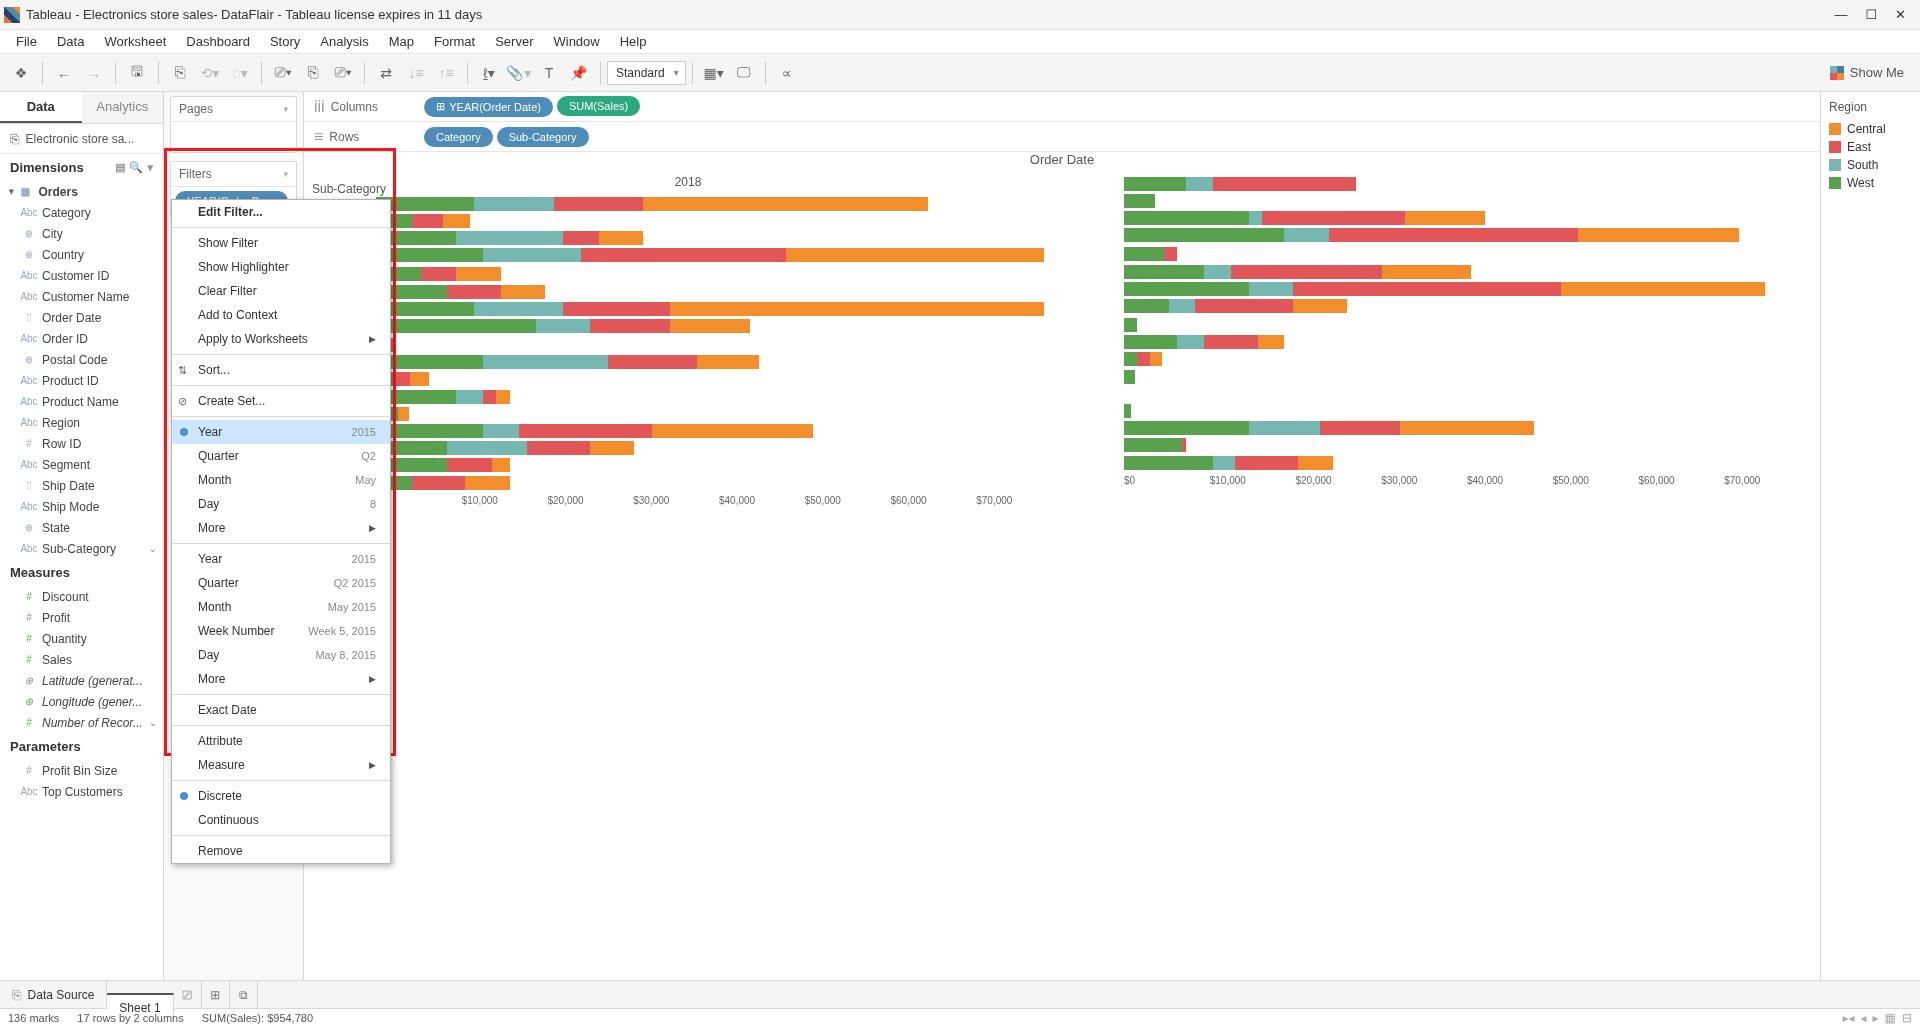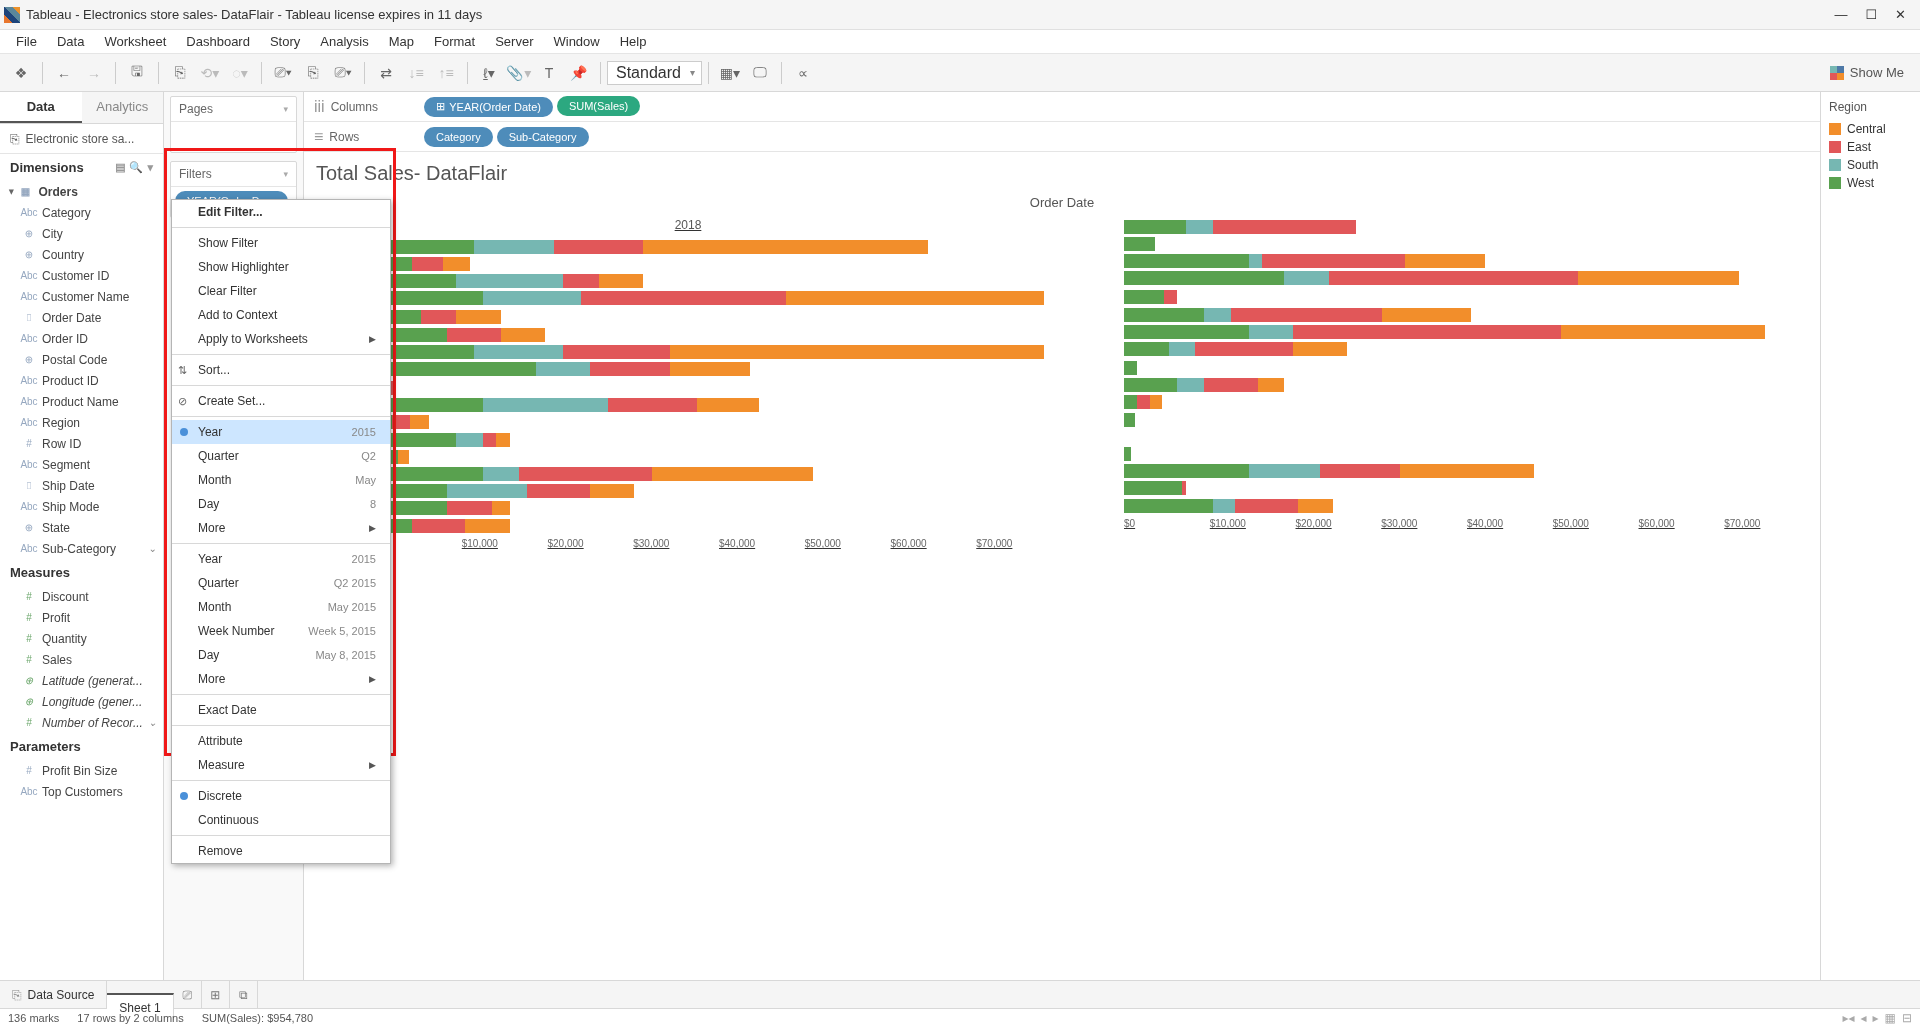--- a/index.html
+++ b/index.html
@@ -10,21 +10,21 @@
 .titlebar .title { flex:1; font-size:13px; }
 .winbtns { display:flex; gap:18px; padding:0 10px; font-size:13px; color:#333; }
 .winbtns span { cursor:pointer; }
 
 .menubar { height:24px; background:#fff; display:flex; align-items:center; padding:0 6px; border-bottom:1px solid #e5e5e5; }
 .menubar div { padding:0 10px; font-size:13px; color:#333; cursor:pointer; }
 
 .toolbar { height:38px; background:#f5f5f5; border-bottom:1px solid #d8d8d8; display:flex; align-items:center; padding:0 6px; }
 .tbtn { width:26px; height:26px; display:flex; align-items:center; justify-content:center; color:#666; margin:0 2px; cursor:pointer; font-size:14px; }
 .tdiv { width:1px; height:22px; background:#ccc; margin:0 6px; }
-.tselect { height:24px; border:1px solid #ccc; padding:0 20px 0 8px; font-size:16px; background:#fff; display:flex; align-items:center; position:relative; }
+.tselect { height:24px; border:1px solid #ccc; padding:0 20px 0 8px; font-size:12px; background:#fff; display:flex; align-items:center; position:relative; }
 .tselect::after { content:"▾"; position:absolute; right:6px; color:#888; font-size:10px; }
 .showme { margin-left:auto; display:flex; align-items:center; gap:6px; padding:0 10px; font-size:13px; color:#555; cursor:pointer; }
 .showme .sw { width:14px; height:14px; background:conic-gradient(#4e79a7 0 90deg,#f28e2b 90deg 180deg,#e15759 180deg 270deg,#76b7b2 270deg); }
 
 .main { display:flex; height:calc(100vh - 30px - 24px - 38px - 28px - 22px); }
 .sidepane { width:164px; border-right:1px solid #d8d8d8; display:flex; flex-direction:column; overflow:hidden; }
 .tabs { display:flex; border-bottom:1px solid #d8d8d8; }
 .tab { flex:1; padding:7px 0; text-align:center; font-size:13px; cursor:pointer; }
 .tab.active { font-weight:600; border-bottom:2px solid #555; }
 .tab.inactive { color:#888; background:#f5f5f5; }
@@ -443,26 +443,25 @@
         </div>
       <div id="cols-pills"><div class="pill blue"><span style="margin-right:4px">⊞</span>YEAR(Order Date)</div><div class="pill green">SUM(Sales)</div></div>
     </div>
     <div class="shelf-row">
       <div class="shelf-label">
           <span class="sic">≡</span>
           <span>Rows</span>
         </div>
       <div id="rows-pills"><div class="pill blue">Category</div><div class="pill blue">Sub-Category</div></div>
     </div>
-    <div class="viztitle">Total Sales- DataFlair</div>
     <div class="chartwrap">
       <div class="chart" id="chart">
           <div style="position:absolute;left:8px;top:30px;font-size:12px;color:#555">Sub-Category</div>
           <div class="chart-hdr">Order Date</div>
-          <div class="yearcols" style="margin-top: 8px; text-decoration: underline;">
+          <div class="yearcols" style="margin-top: 8px;">
             <div class="yearcol">
               <div class="yh">2018</div>
               <div class="catblock">
                 <div class="row">
                   <div class="rlabel">Canon</div>
                   <div class="rbar">
                     <div class="seg c-West" style="left:0%;width:14.285714285714285%"></div>
                     <div class="seg c-South" style="left:14.285714285714285%;width:11.688311688311687%"></div>
                     <div class="seg c-East" style="left:25.97402597402597%;width:12.987012987012985%"></div>
                     <div class="seg c-Central" style="left:38.96103896103895%;width:41.55844155844156%"></div>

